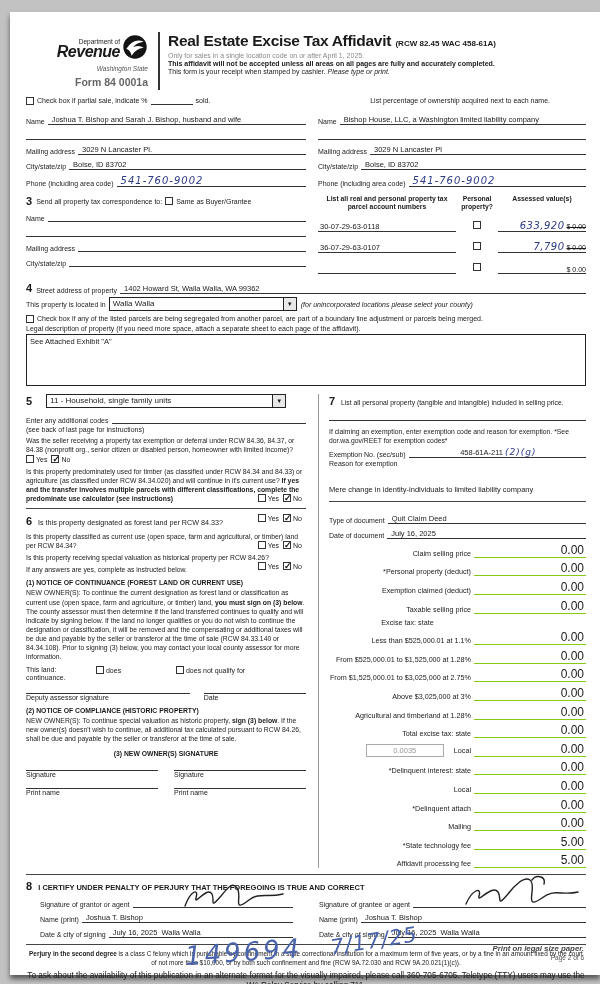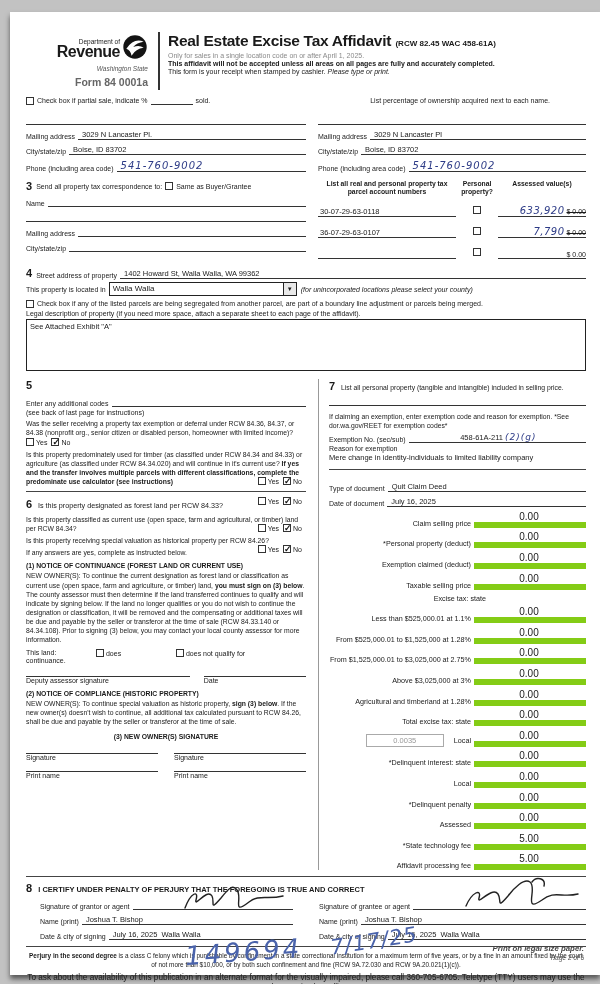--- a/index.html
+++ b/index.html
@@ -8,21 +8,21 @@
          font-family:"Liberation Sans", sans-serif; color:#1a1a1a; }
   .page { position:absolute; left:10px; top:12px; width:590px; height:963px;
           background:#fff; padding:14px 14px 0 16px; box-shadow:0 4px 5px rgba(0,0,0,.55); }
 
   
   .hdr { display:flex; align-items:flex-start; margin-bottom:6px; }
   .logo { width:128px; flex:none; padding-top:8px; text-align:right; padding-right:6px; }
   .logo-top { display:flex; justify-content:flex-end; align-items:center; }
   .logo-txt { text-align:right; }
   .dept { font-size:6.5px; color:#222; }
-  .rev { font-size:16px; font-weight:bold; letter-spacing:-.5px; line-height:.9; }
+  .rev { font-size:16px; font-weight:bold; letter-spacing:-.5px; line-height:.9;font-style:italic; }
   .wstate { font-size:6.5px; font-style:italic; color:#555; margin-top:1px; }
   .formno { font-size:10.5px; font-weight:bold; color:#666; margin-top:4px; }
   .swirl { margin-left:2px; flex:none; }
   .hdr-div { width:2px; background:#333; height:58px; margin:6px 8px 0 4px; flex:none; }
   .title-blk { flex:1; padding-top:6px; }
   h1 { font-size:15.5px; font-weight:bold; letter-spacing:-.3px; display:inline; }
   .rcw { font-size:8px; font-weight:bold; }
   .sub1 { font-size:7px; color:#8a8a8a; margin-top:2px; }
   .sub2 { font-size:7px; font-weight:bold; margin-top:1px; }
   .sub3 { font-size:7px; margin-top:1px; }
@@ -66,23 +66,23 @@
   .struck { text-decoration:line-through; }
   .hand-val { font-family:"DejaVu Sans", sans-serif; font-style:italic; color:#2c3a86;
               font-size:10px; letter-spacing:.5px; }
 
   
   .legalbox { border:1.5px solid #222; height:52px; font-size:7.5px; padding:2px 3px; margin-top:2px; }
 
   
   .tax-row { display:flex; align-items:flex-end; margin-top:3.6px; font-size:7.2px; }
   .tax-label { flex:1; text-align:right; white-space:nowrap; padding-right:3px; }
-  .tax-amt { width:112px; flex:none; border-bottom:6px solid #84cc16; text-align:center;
-             font-size:10px; padding-right:2px; }
-  .tax-header { text-align:right; font-size:7.2px; margin-top:4px; padding-right:100px; }
+  .tax-amt { width:112px; flex:none; border-bottom:1px solid #84cc16; text-align:right;
+             font-size:12px; padding-right:2px; }
+  .tax-header { text-align:center; font-size:7.2px; margin-top:4px; padding-right:100px; }
   .rate-box { display:inline-block; width:78px; border:1px solid #aaa; color:#999;
               text-align:center; font-size:7.5px; margin-right:10px; padding:1px 0; }
   .minimum { text-align:center; font-size:7.8px; font-weight:bold; margin-top:4px; line-height:1.3; }
 
   
   .sigwrap { position:relative; }
   .sig-svg { position:absolute; right:4px; bottom:-6px; }
 
   
   .s8grid { display:flex; margin-top:2px; }
@@ -144,36 +144,44 @@
       <span style="margin-left:3px;">Check box if partial sale, indicate %</span>
       <span style="display:inline-block; width:42px; border-bottom:1px solid #333; height:9px; margin:0 3px;"></span>
       <span>sold.</span>
     </span>
     <span class="sz7" style="margin-right:36px;">List percentage of ownership acquired next to each name.</span>
   </div>
 
   <div class="grid2" style="margin-top:5px;">
     <div class="colL">
       <div class="fieldline">
+        <span class="lbl">Name</span>
+        <span class="u val-typed">Joshua T. Bishop and Sarah J. Bishop, husband and wife</span>
+      </div>
+      <div class="fieldline">
           <span class="u"></span>
         </div>
       <div class="fieldline">
         <span class="lbl">Mailing address</span>
         <span class="u val-typed">3029 N Lancaster Pl.</span>
       </div>
       <div class="fieldline">
         <span class="lbl">City/state/zip</span>
         <span class="u val-typed">Boise, ID 83702</span>
       </div>
       <div class="fieldline">
         <span class="lbl">Phone (including area code)</span>
         <span class="u hand">541-760-9002</span>
       </div>
     </div>
     <div class="colR">
+      <div class="fieldline">
+        <span class="lbl">Name</span>
+        <span class="u val-typed">Bishop House, LLC, a Washington limited liability company</span>
+      </div>
       <div class="fieldline">
           <span class="u"></span>
         </div>
       <div class="fieldline">
         <span class="lbl">Mailing address</span>
         <span class="u val-typed">3029 N Lancaster Pl</span>
       </div>
       <div class="fieldline">
         <span class="lbl">City/state/zip</span>
         <span class="u val-typed">Boise, ID 83702</span>
@@ -253,20 +261,24 @@
     </div>
     <div class="sz7" style="margin-top:2px;">Legal description of property (if you need more space, attach a separate sheet to each page of the affidavit).</div>
     <div class="legalbox">See Attached Exhibit "A"</div>
   </div>
 
   <div class="grid2" style="margin-top:8px;">
 
     <div class="colL">
       <div class="row" style="align-items:center;">
         <span class="secnum" style="margin-right:14px;">5</span>
+        <span class="dd" style="width:240px;">
+          <span class="dd-val">11 - Household, single family units</span>
+          <span class="dd-btn">▼</span>
+        </span>
       </div>
       <div class="fieldline" style="margin-top:6px;">
         <span class="lbl">Enter any additional codes</span>
         <span class="u"></span>
       </div>
       <div class="sz7" style="margin-top:2px;">(see back of last page for instructions)</div>
 
       <p class="small">
         <span>Was the seller receiving a property tax exemption or deferral under RCW 84.36, 84.37, or 84.38 (nonprofit org., senior citizen or disabled person, homeowner with limited income)?</span>
         <span class="yn">
@@ -351,21 +363,21 @@
         <span>List all personal property (tangible and intangible) included in selling price.</span>
       </p>
       <div style="border-bottom:1px solid #333; height:12px;"></div>
 
       <p class="small" style="margin-top:6px;">If claiming an exemption, enter exemption code and reason for exemption. *See dor.wa.gov/REET for exemption codes*</p>
       <div class="fieldline" style="margin-top:2px;">
         <span class="lbl">Exemption No. (sec/sub)</span>
         <span class="u" style="text-align:center;"><span class="val-typed">458-61A-211</span> <span class="hand" style="font-size:9px;">(2)(g)</span></span>
       </div>
       <div class="sz7" style="margin-top:2px;">Reason for exemption</div>
-      <div class="val-typed" style="margin-top:1px;">Mere change in identity-individuals to limited liability company</div>
+      <div class="val-typed" style="margin-top:18px;">Mere change in identity-individuals to limited liability company</div>
 
       <div class="hr" style="margin-top:7px;"></div>
 
       <div class="fieldline" style="margin-top:12px;">
         <span class="lbl">Type of document</span>
         <span class="u val-typed">Quit Claim Deed</span>
       </div>
       <div class="fieldline">
         <span class="lbl">Date of document</span>
         <span class="u val-typed">July 16, 2025</span>
@@ -419,25 +431,25 @@
         </div>
         <div class="tax-row">
             <span class="tax-label">*Delinquent interest: state</span>
             <span class="tax-amt">0.00</span>
           </div>
         <div class="tax-row">
             <span class="tax-label">Local</span>
             <span class="tax-amt">0.00</span>
           </div>
         <div class="tax-row">
-            <span class="tax-label">*Delinquent penalty</span>
-            <span class="tax-amt">0.00</span>
-          </div>
-        <div class="tax-row">
-            <span class="tax-label">Assessed</span>
+            <span class="tax-label">*Delinquent attach</span>
+            <span class="tax-amt">0.00</span>
+          </div>
+        <div class="tax-row">
+            <span class="tax-label">Mailing</span>
             <span class="tax-amt">0.00</span>
           </div>
         <div class="tax-row">
             <span class="tax-label">*State technology fee</span>
             <span class="tax-amt">5.00</span>
           </div>
         <div class="tax-row">
             <span class="tax-label">Affidavit processing fee</span>
             <span class="tax-amt">5.00</span>
           </div>

